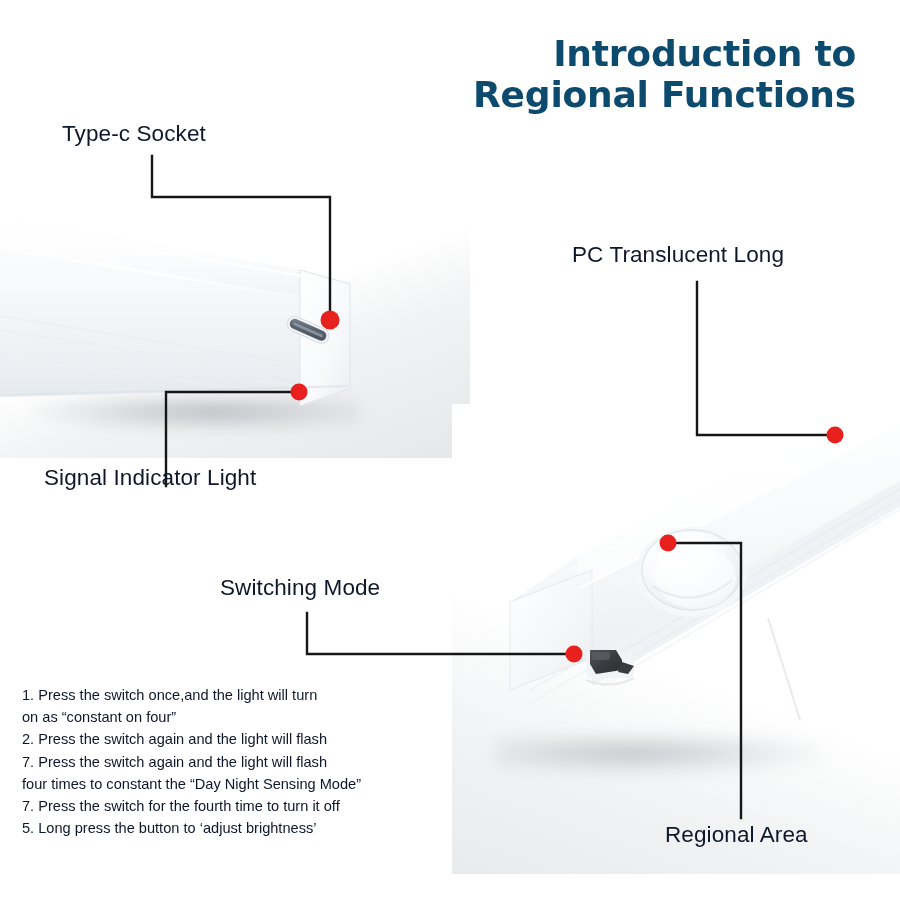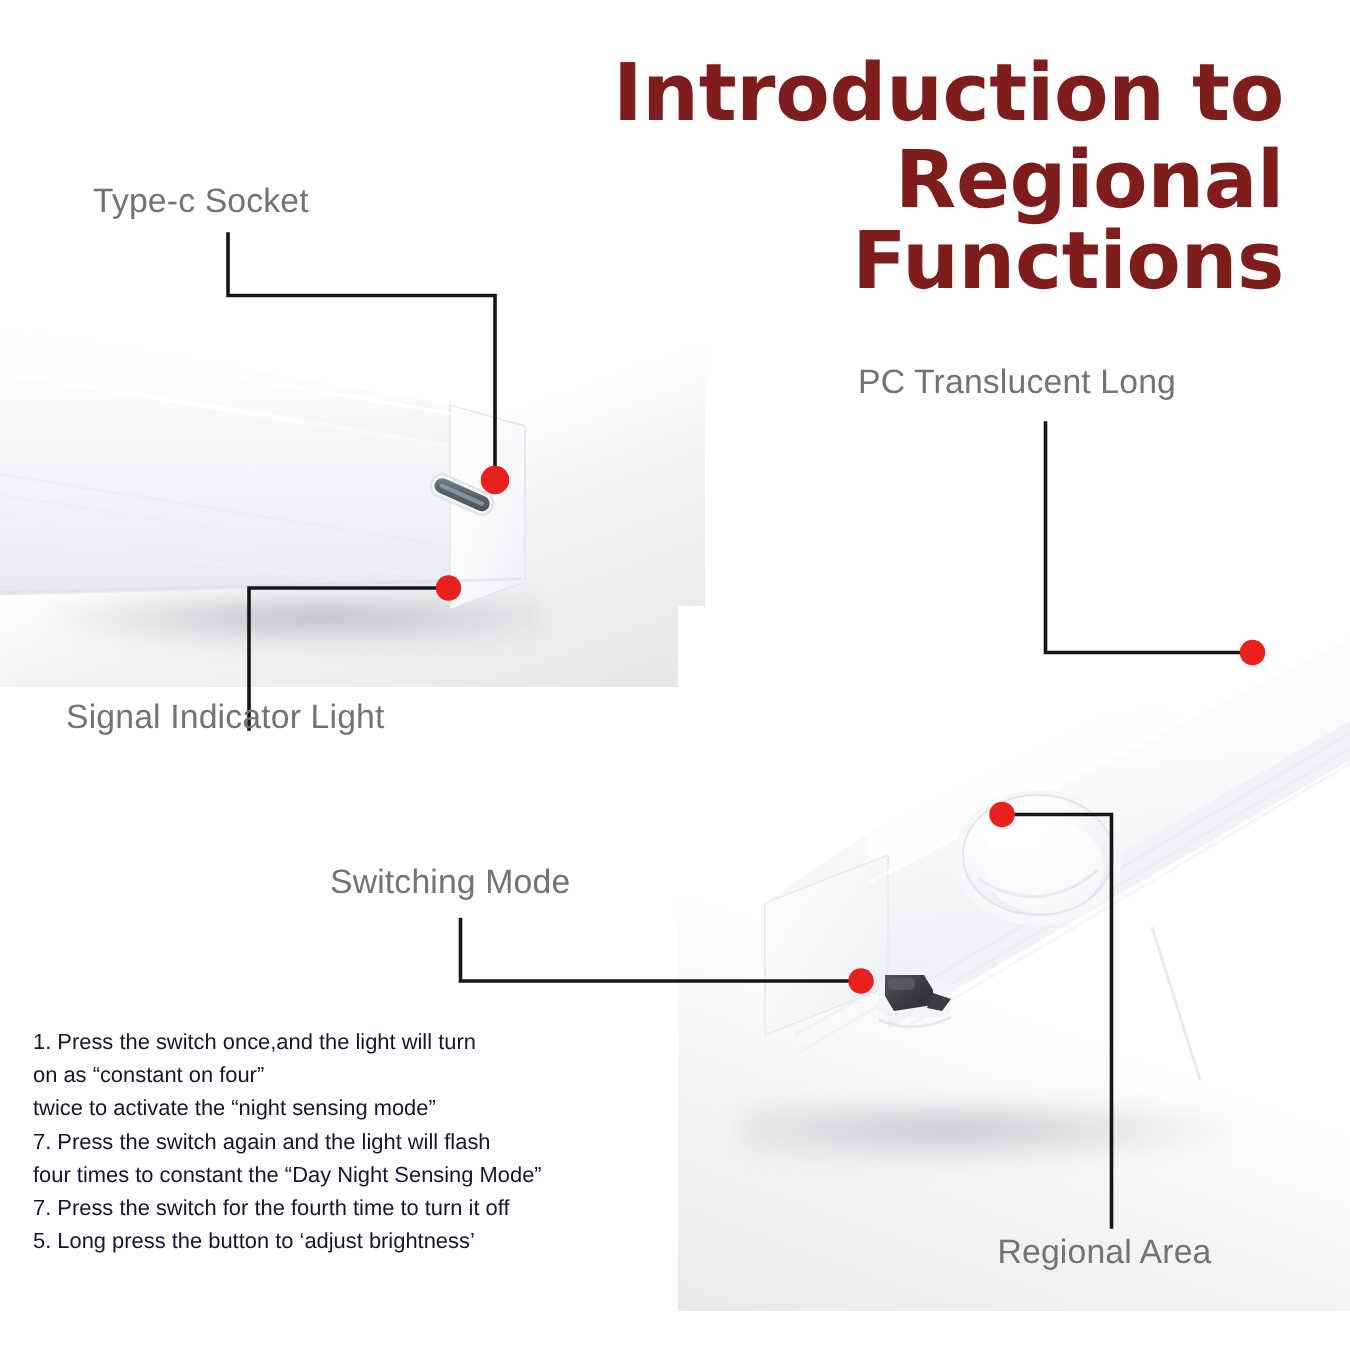--- a/index.html
+++ b/index.html
@@ -35,29 +35,29 @@
   .pb-shadow{
     position:absolute;left:495px;top:735px;width:330px;height:40px;
     background:radial-gradient(ellipse at 42% 45%,rgba(120,126,134,.38) 0%,rgba(145,150,158,.14) 50%,rgba(255,255,255,0) 78%);
     filter:blur(7px);
   }
 
   
   .title{
     position:absolute;right:44px;top:36px;width:520px;
     text-align:right;line-height:1.02;
-    font-size:53px;font-weight:700;letter-spacing:-.2px;color:#7f1d1d;
+    font-size:36px;font-weight:700;letter-spacing:-.2px;color:#0c4a6e;
     font-family:"DejaVu Sans","Liberation Sans",sans-serif;
   }
   .title .l1{display:block;}
   .title .l2{display:block;margin-top:4px;}
 
   
   .label{
-    position:absolute;white-space:nowrap;color:#737373;
+    position:absolute;white-space:nowrap;color:#0f172a;
     font-size:22.5px;font-weight:400;letter-spacing:.1px;
     font-family:"Liberation Sans","DejaVu Sans",sans-serif;
   }
   .lbl-typec{left:62px;top:121px;}
   .lbl-signal{left:44px;top:465px;}
   .lbl-pcpanel{left:572px;top:242px;}
   .lbl-switch{left:220px;top:575px;}
   .lbl-sensing{left:665px;top:822px;}
 
   
@@ -244,20 +244,20 @@
 
   <div class="label lbl-typec">Type-c Socket</div>
   <div class="label lbl-signal">Signal Indicator Light</div>
   <div class="label lbl-pcpanel">PC Translucent Long</div>
   <div class="label lbl-switch">Switching Mode</div>
   <div class="label lbl-sensing">Regional Area</div>
 
   <div class="instructions">
     <span class="ln">1. Press the switch once,and the light will turn</span>
     <span class="ln">on as “constant on four”</span>
-    <span class="ln">twice to activate the “night sensing mode”</span>
+    <span class="ln">2. Press the switch again and the light will flash</span>
     <span class="ln">7. Press the switch again and the light will flash</span>
     <span class="ln">four times to constant the “Day Night Sensing Mode”</span>
     <span class="ln">7. Press the switch for the fourth time to turn it off</span>
     <span class="ln">5. Long press the button to ‘adjust brightness’</span>
   </div>
 
 </div>
 
 </body></html>

